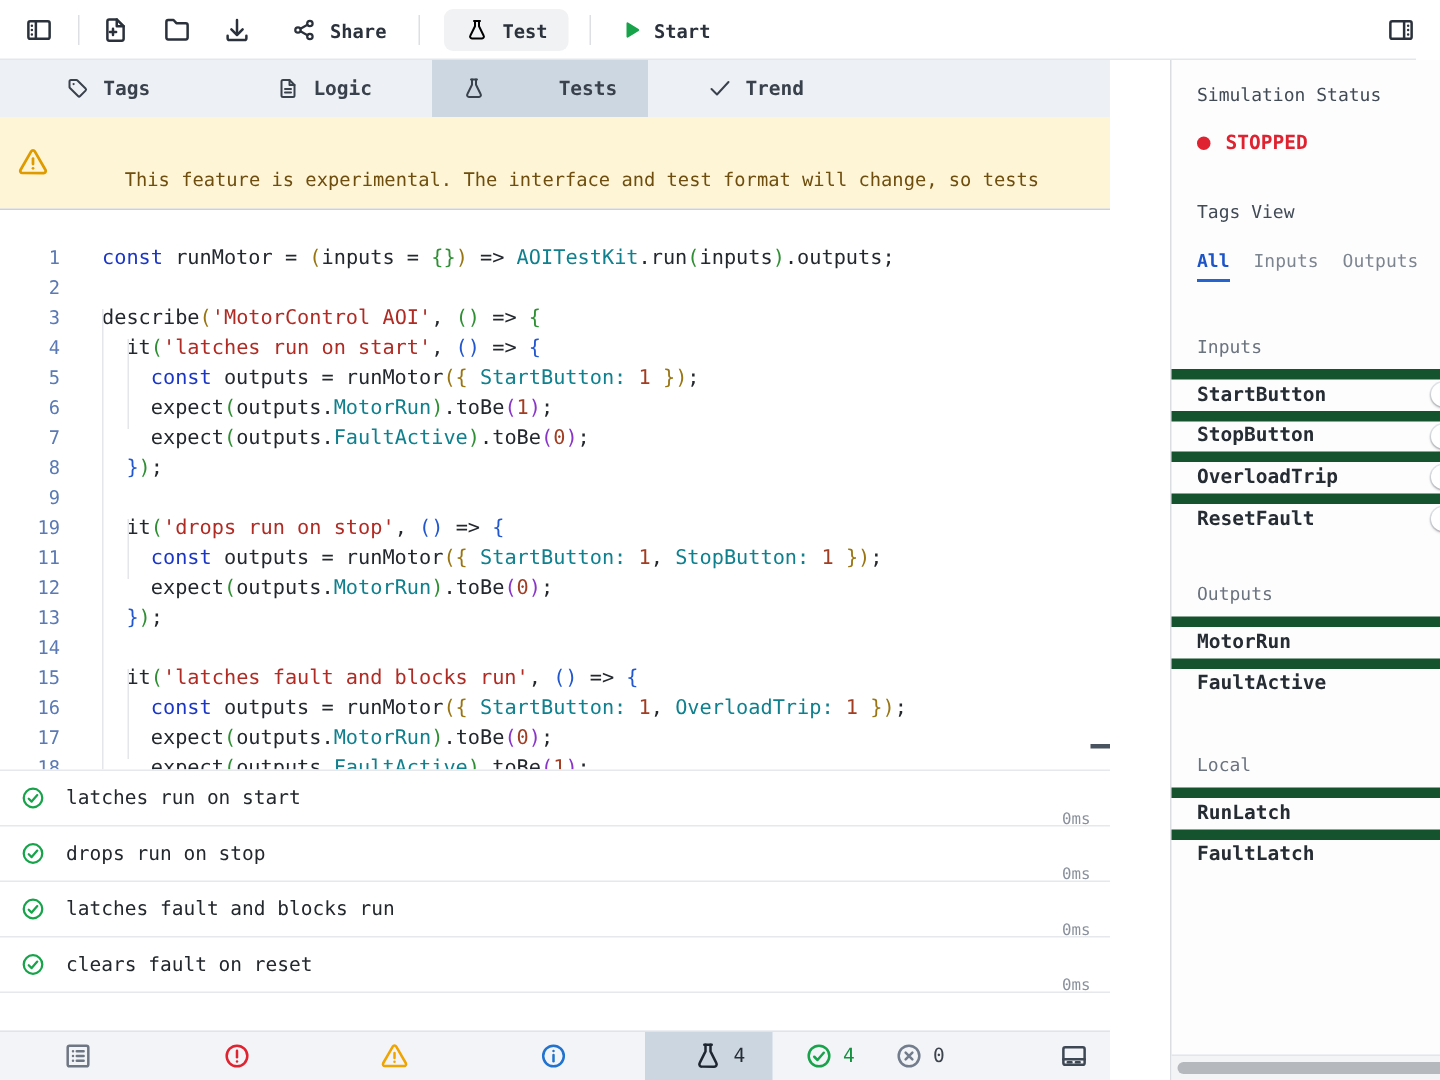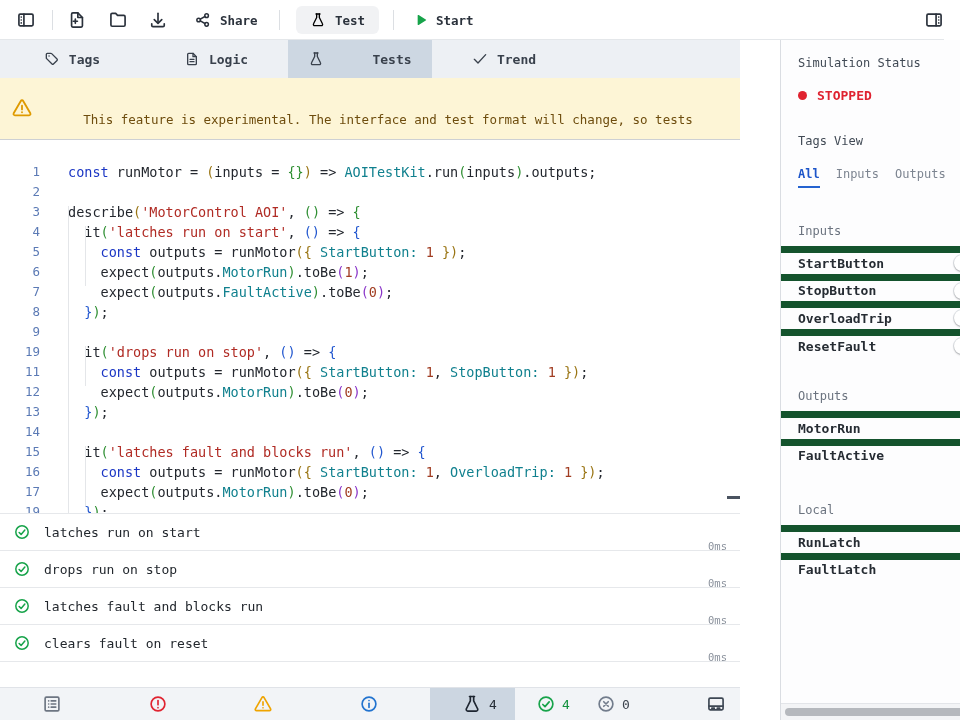--- a/index.html
+++ b/index.html
@@ -204,20 +204,21 @@
       <div class="code-line"><span class="ln">8</span><span class="ct"><span class="tk-pl">  </span><span class="tk-b3">}</span><span class="tk-b2">)</span><span class="tk-pl">;</span></span></div>
       <div class="code-line"><span class="ln">9</span><span class="ct"></span></div>
       <div class="code-line"><span class="ln">19</span><span class="ct"><span class="tk-pl">  it</span><span class="tk-b2">(</span><span class="tk-str">'drops run on stop'</span><span class="tk-pl">, </span><span class="tk-b3">()</span><span class="tk-pl"> =&gt; </span><span class="tk-b3">{</span></span></div>
       <div class="code-line"><span class="ln">11</span><span class="ct"><span class="tk-pl">    </span><span class="tk-kw">const</span><span class="tk-pl"> outputs = runMotor</span><span class="tk-b1">({</span><span class="tk-pl"> </span><span class="tk-type">StartButton:</span><span class="tk-pl"> </span><span class="tk-num">1</span><span class="tk-pl">, </span><span class="tk-type">StopButton:</span><span class="tk-pl"> </span><span class="tk-num">1</span><span class="tk-pl"> </span><span class="tk-b1">})</span><span class="tk-pl">;</span></span></div>
       <div class="code-line"><span class="ln">12</span><span class="ct"><span class="tk-pl">    expect</span><span class="tk-b2">(</span><span class="tk-pl">outputs.</span><span class="tk-type">MotorRun</span><span class="tk-b2">)</span><span class="tk-pl">.toBe</span><span class="tk-b4">(</span><span class="tk-num">0</span><span class="tk-b4">)</span><span class="tk-pl">;</span></span></div>
       <div class="code-line"><span class="ln">13</span><span class="ct"><span class="tk-pl">  </span><span class="tk-b3">}</span><span class="tk-b2">)</span><span class="tk-pl">;</span></span></div>
       <div class="code-line"><span class="ln">14</span><span class="ct"></span></div>
       <div class="code-line"><span class="ln">15</span><span class="ct"><span class="tk-pl">  it</span><span class="tk-b2">(</span><span class="tk-str">'latches fault and blocks run'</span><span class="tk-pl">, </span><span class="tk-b3">()</span><span class="tk-pl"> =&gt; </span><span class="tk-b3">{</span></span></div>
       <div class="code-line"><span class="ln">16</span><span class="ct"><span class="tk-pl">    </span><span class="tk-kw">const</span><span class="tk-pl"> outputs = runMotor</span><span class="tk-b1">({</span><span class="tk-pl"> </span><span class="tk-type">StartButton:</span><span class="tk-pl"> </span><span class="tk-num">1</span><span class="tk-pl">, </span><span class="tk-type">OverloadTrip:</span><span class="tk-pl"> </span><span class="tk-num">1</span><span class="tk-pl"> </span><span class="tk-b1">})</span><span class="tk-pl">;</span></span></div>
       <div class="code-line"><span class="ln">17</span><span class="ct"><span class="tk-pl">    expect</span><span class="tk-b2">(</span><span class="tk-pl">outputs.</span><span class="tk-type">MotorRun</span><span class="tk-b2">)</span><span class="tk-pl">.toBe</span><span class="tk-b4">(</span><span class="tk-num">0</span><span class="tk-b4">)</span><span class="tk-pl">;</span></span></div>
+      <div class="code-line"><span class="ln">18</span><span class="ct"><span class="tk-pl">    expect</span><span class="tk-b2">(</span><span class="tk-pl">outputs.</span><span class="tk-type">FaultActive</span><span class="tk-b2">)</span><span class="tk-pl">.toBe</span><span class="tk-b4">(</span><span class="tk-num">1</span><span class="tk-b4">)</span><span class="tk-pl">;</span></span></div>
       <div class="code-line"><span class="ln">19</span><span class="ct"><span class="tk-pl">  </span><span class="tk-b3">}</span><span class="tk-b2">)</span><span class="tk-pl">;</span></span></div>
     </div>
 
   <ul class="results" id="results">
       <li class="result-row">
         <span class="r-ic"><svg viewBox="0 0 24 24" width="100%" height="100%" fill="none" stroke="currentColor" stroke-width="2" stroke-linecap="round" stroke-linejoin="round">
             <circle cx="12" cy="12" r="8.25"></circle>
             <path d="m8.2 12.6 2.6 2.6 5-5.8"></path>
           </svg></span>
         <span class="r-label">latches run on start</span>

